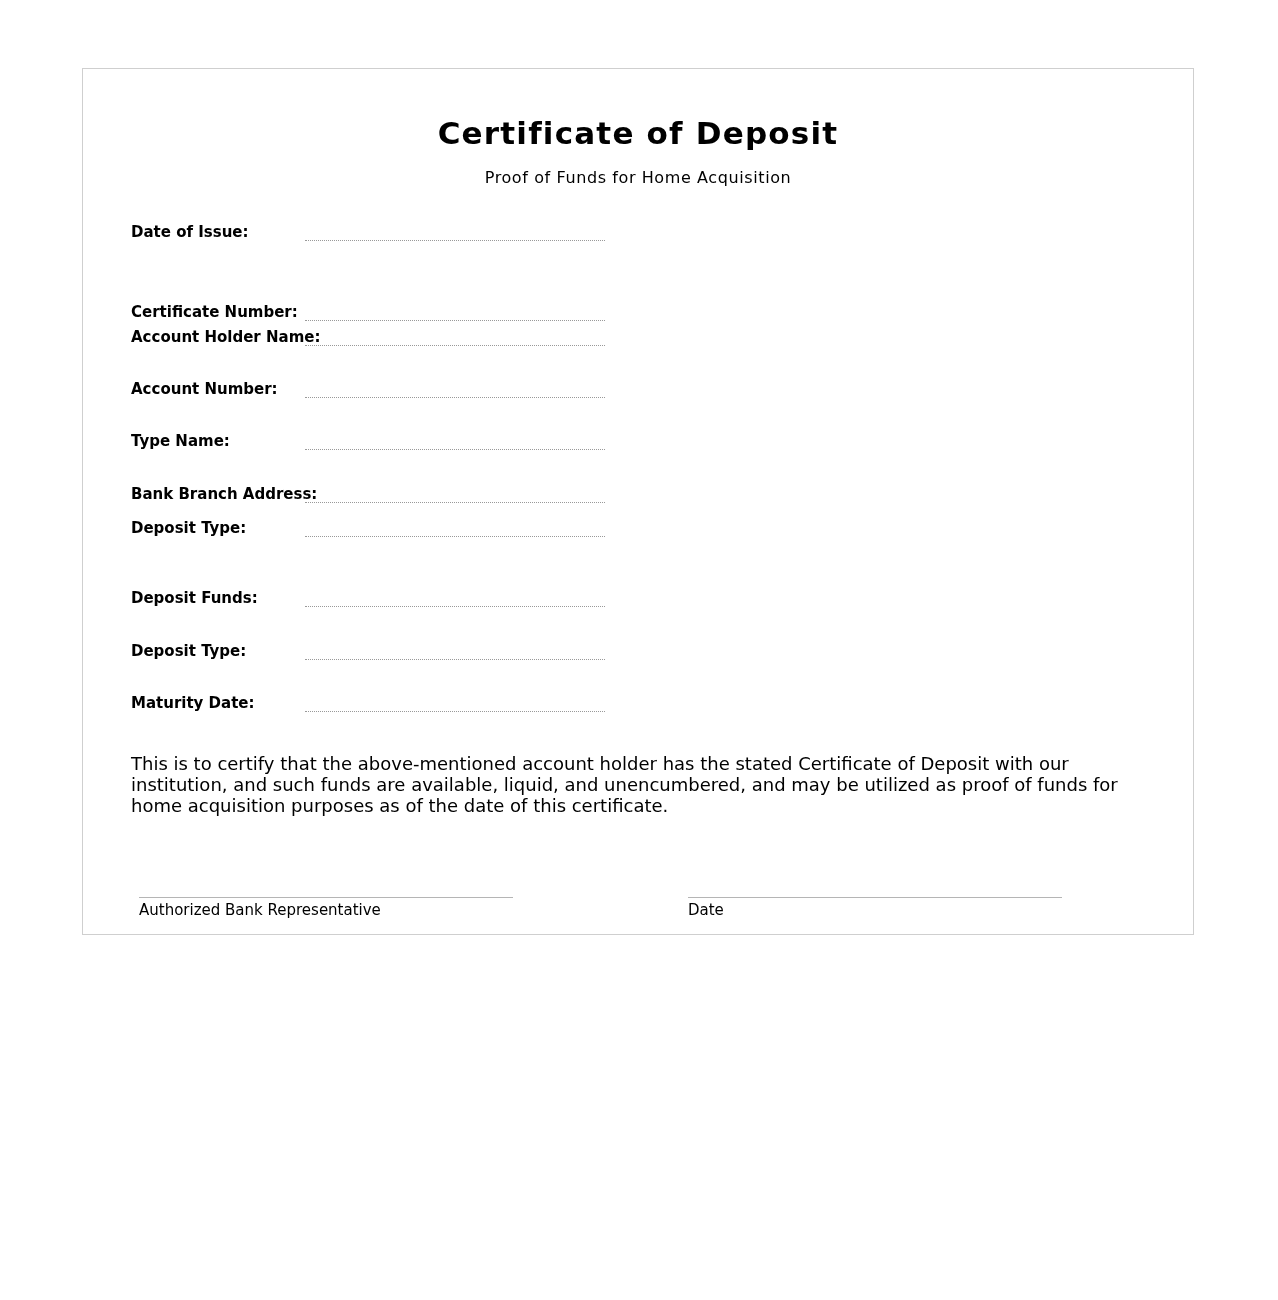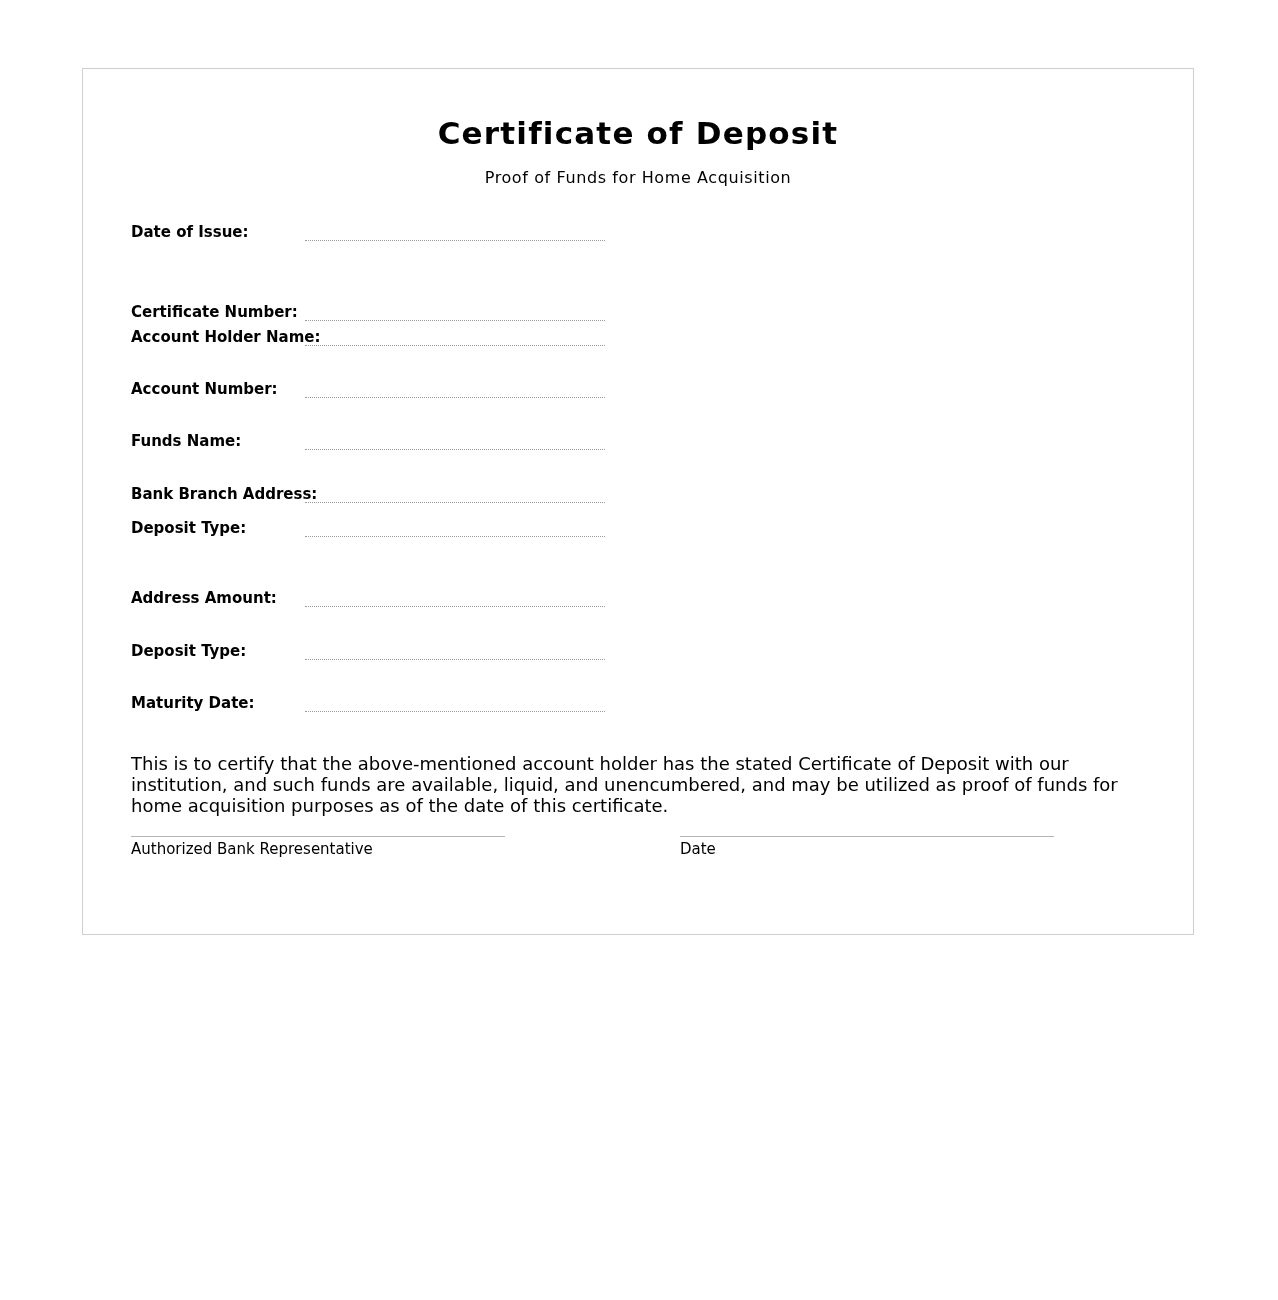--- a/index.html
+++ b/index.html
@@ -81,22 +81,23 @@
       position: absolute;
       left: 48px;
       top: 684px;
       width: 1030px;
       font-size: 18px;
       line-height: 21px;
       margin: 0;
     }
     .sig {
       position: absolute;
-      top: 767px;
+      top: 828px;
       width: 374px;
+      margin-left: 8px;
     }
     .sig-line {
       border-top: 1px solid #b5b5b5;
       height: 0;
     }
     .sig-label {
       font-size: 15px;
       line-height: 20px;
       margin-top: 2px;
     }
@@ -119,33 +120,33 @@
     </div>
     <div class="field-row" style="top:105px;">
       <span class="field-label">Account Holder Name:</span>
       <span class="field-line"></span>
     </div>
     <div class="field-row" style="top:157px;">
       <span class="field-label">Account Number:</span>
       <span class="field-line"></span>
     </div>
     <div class="field-row" style="top:209px;">
-      <span class="field-label">Funds Name:</span>
+      <span class="field-label">Type Name:</span>
       <span class="field-line"></span>
     </div>
     <div class="field-row" style="top:262px;">
       <span class="field-label">Bank Branch Address:</span>
       <span class="field-line"></span>
     </div>
     <div class="field-row" style="top:296px;text-align:center;">
       <span class="field-label">Deposit Type:</span>
       <span class="field-line"></span>
     </div>
     <div class="field-row" style="top:366px;">
-      <span class="field-label">Address Amount:</span>
+      <span class="field-label">Deposit Funds:</span>
       <span class="field-line"></span>
     </div>
     <div class="field-row" style="top:419px;">
       <span class="field-label">Deposit Type:</span>
       <span class="field-line"></span>
     </div>
     <div class="field-row" style="top:471px;">
       <span class="field-label">Maturity Date:</span>
       <span class="field-line"></span>
     </div>

